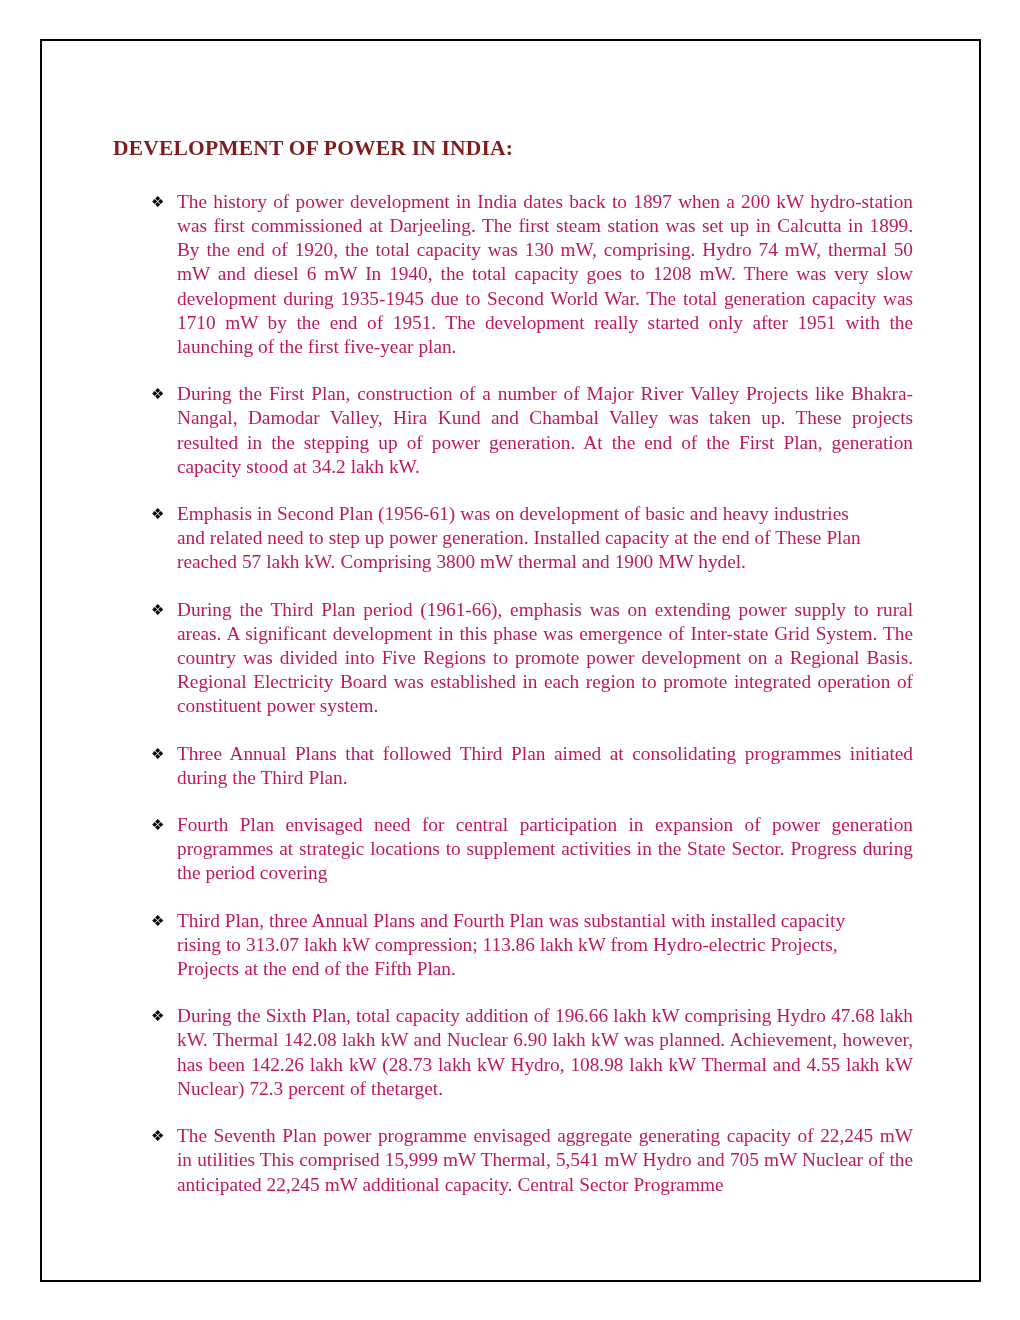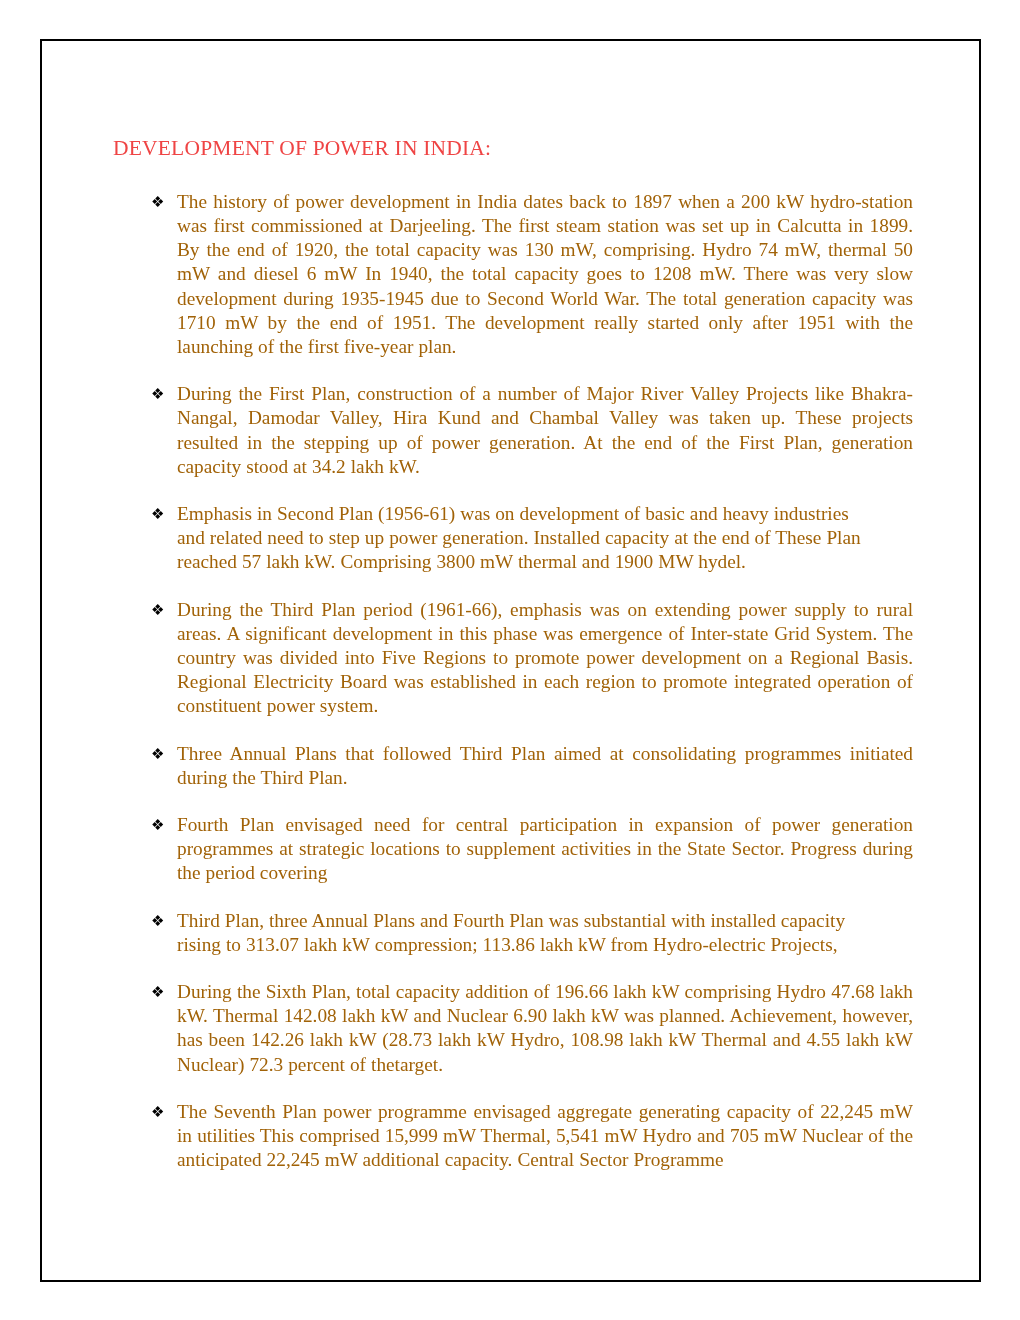--- a/index.html
+++ b/index.html
@@ -39,22 +39,22 @@
   .content {
     position: absolute;
     left: 113px;
     top: 136px;
     width: 800px;
   }
 
   .doc-title {
     font-family: "Liberation Serif", "DejaVu Serif", serif;
     font-size: 21.5px;
-    font-weight: normal;
-    color: #ef4444;
+    font-weight: bold;
+    color: #7f1d1d;
     letter-spacing: 0.2px;
     line-height: 1.2;
     margin: 0 0 28px 0;
     white-space: pre;
   }
 
   .bullets {
     margin: 0;
     padding: 0;
     list-style: none;
@@ -75,21 +75,21 @@
     top: 0px;
     font-family: "DejaVu Sans", sans-serif;
     font-size: 15px;
     line-height: 24.2px;
     color: #000000;
   }
 
   .bullet-text {
     font-size: 19.3px;
     line-height: 24.2px;
-    color: #a16207;
+    color: #be185d;
     text-align: justify;
     text-justify: inter-word;
     word-spacing: 0.2px;
   }
   .bullet-text.ragged {
     text-align: left;
   }
 
   
   .bullet-text .ln {
@@ -135,20 +135,21 @@
         </li>
         <li class="bullet-item">
           <span class="bullet-marker">❖</span>
           <p class="bullet-text">Fourth  Plan  envisaged  need  for  central  participation  in  expansion  of  power  generation programmes at strategic locations to supplement  activities  in  the  State  Sector.  Progress during the period  covering</p>
         </li>
         <li class="bullet-item">
           <span class="bullet-marker">❖</span>
           <p class="bullet-text ragged">
             <span class="ln">Third Plan, three Annual Plans and Fourth  Plan  was  substantial  with  installed  capacity</span>
             <span class="ln">rising to 313.07 lakh kW compression; 113.86 lakh kW from Hydro-electric Projects,</span>
+            <span class="ln">Projects at the end of the Fifth Plan.</span>
           </p>
         </li>
         <li class="bullet-item">
           <span class="bullet-marker">❖</span>
           <p class="bullet-text">During the Sixth Plan, total capacity addition of 196.66 lakh kW   comprising  Hydro  47.68 lakh kW. Thermal 142.08 lakh  kW   and   Nuclear  6.90  lakh  kW  was  planned. Achievement, however, has been 142.26 lakh kW (28.73  lakh  kW  Hydro, 108.98  lakh kW Thermal and 4.55 lakh kW Nuclear) 72.3 percent of thetarget.</p>
         </li>
         <li class="bullet-item">
           <span class="bullet-marker">❖</span>
           <p class="bullet-text">The Seventh Plan power programme  envisaged  aggregate  generating  capacity  of  22,245 mW in utilities This comprised 15,999 mW Thermal, 5,541 mW Hydro  and  705   mW Nuclear of the anticipated 22,245 mW additional capacity. Central Sector Programme</p>
         </li>

